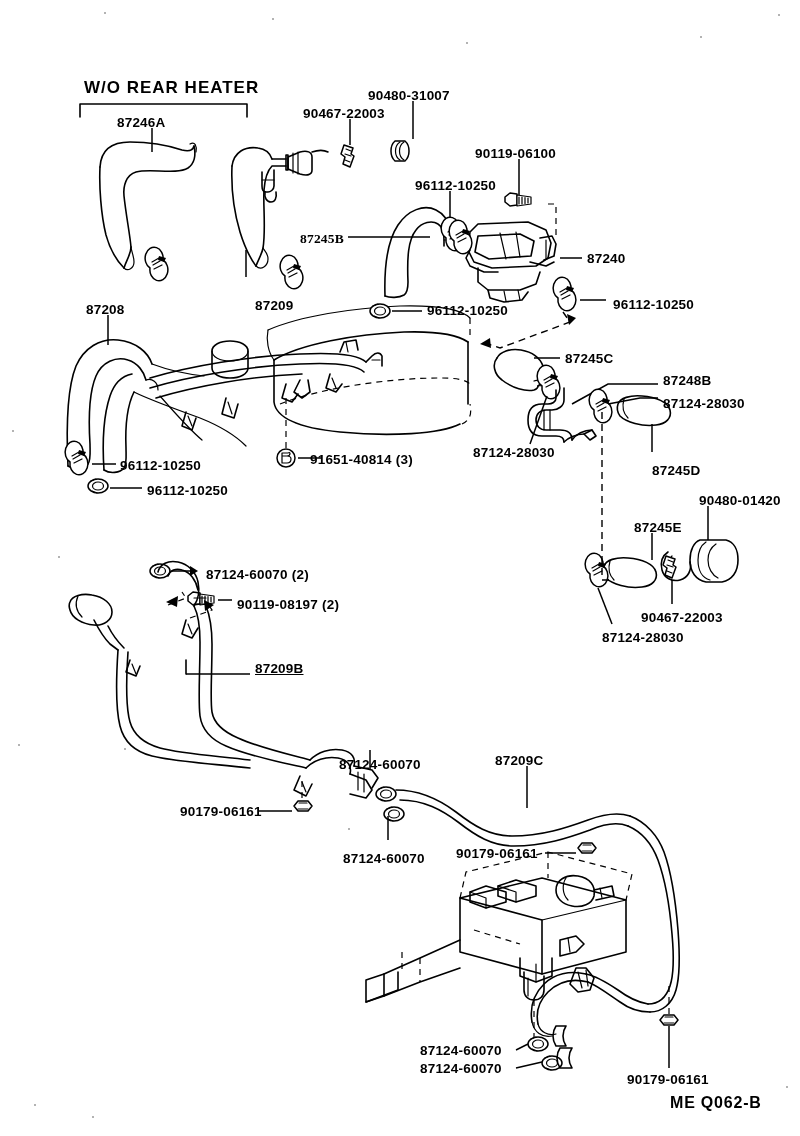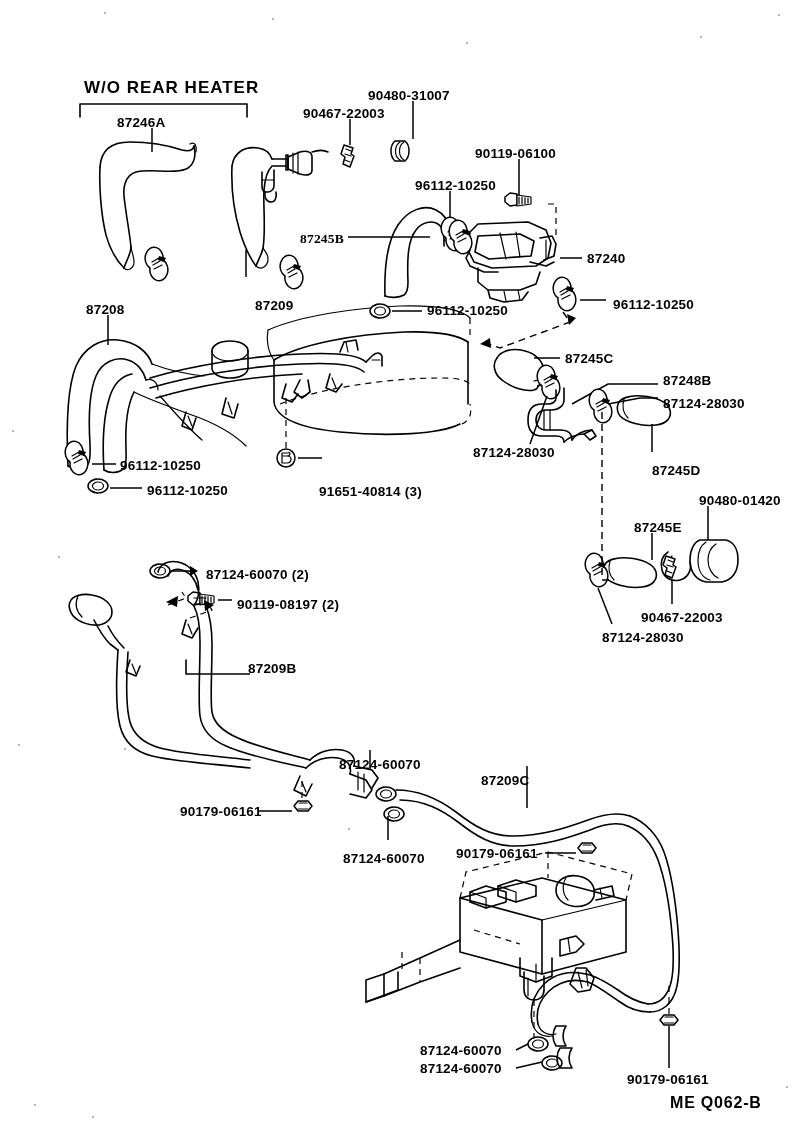--- a/index.html
+++ b/index.html
@@ -519,33 +519,33 @@
       <div class="lbl" style="left: 300px; top: 232px; font-family: Liberation Serif, serif;">87245B</div>
       <div class="lbl" style="left: 587px; top: 252px;">87240</div>
       <div class="lbl" style="left: 226px; top: 299px; margin-left: 29px;">87209</div>
       <div class="lbl" style="left: 86px; top: 303px;">87208</div>
       <div class="lbl" style="left: 427px; top: 304px;">96112-10250</div>
       <div class="lbl" style="left: 613px; top: 298px;">96112-10250</div>
       <div class="lbl" style="left: 565px; top: 352px;">87245C</div>
       <div class="lbl" style="left: 663px; top: 374px;">87248B</div>
       <div class="lbl" style="left: 663px; top: 397px;">87124-28030</div>
       <div class="lbl" style="left: 120px; top: 459px;">96112-10250</div>
-      <div class="lbl" style="left: 319px; top: 453px; margin-top: 32px;">91651-40814 (3)</div>
+      <div class="lbl" style="left: 310px; top: 453px;">91651-40814 (3)</div>
       <div class="lbl" style="left: 473px; top: 446px;">87124-28030</div>
       <div class="lbl" style="left: 636px; top: 464px; margin-left: 16px;">87245D</div>
       <div class="lbl" style="left: 147px; top: 484px;">96112-10250</div>
       <div class="lbl" style="left: 668px; top: 494px; margin-left: 31px;">90480-01420</div>
       <div class="lbl" style="left: 634px; top: 521px;">87245E</div>
       <div class="lbl" style="left: 206px; top: 568px;">87124-60070 (2)</div>
       <div class="lbl" style="left: 641px; top: 611px;">90467-22003</div>
       <div class="lbl" style="left: 237px; top: 598px;">90119-08197 (2)</div>
       <div class="lbl" style="left: 602px; top: 631px;">87124-28030</div>
-      <div class="lbl" style="left: 248px; top: 662px;">87209B</div>
+      <div class="lbl" style="left: 255px; top: 662px; text-decoration: underline;">87209B</div>
       <div class="lbl" style="left: 339px; top: 758px;">87124-60070</div>
-      <div class="lbl" style="left: 481px; top: 754px; margin-top: 20px;">87209C</div>
+      <div class="lbl" style="left: 495px; top: 754px;">87209C</div>
       <div class="lbl" style="left: 180px; top: 805px;">90179-06161</div>
       <div class="lbl" style="left: 343px; top: 852px;">87124-60070</div>
       <div class="lbl" style="left: 456px; top: 847px;">90179-06161</div>
       <div class="lbl" style="left: 420px; top: 1044px;">87124-60070</div>
       <div class="lbl" style="left: 420px; top: 1062px;">87124-60070</div>
       <div class="lbl" style="left: 627px; top: 1073px;">90179-06161</div>
       <div class="lbl foot" style="left: 670px; top: 1095px;">ME  Q062-B</div>
     </div>
 
   <div class="speck" style="left:104px;top:12px;width:2px;height:2px;"></div>

